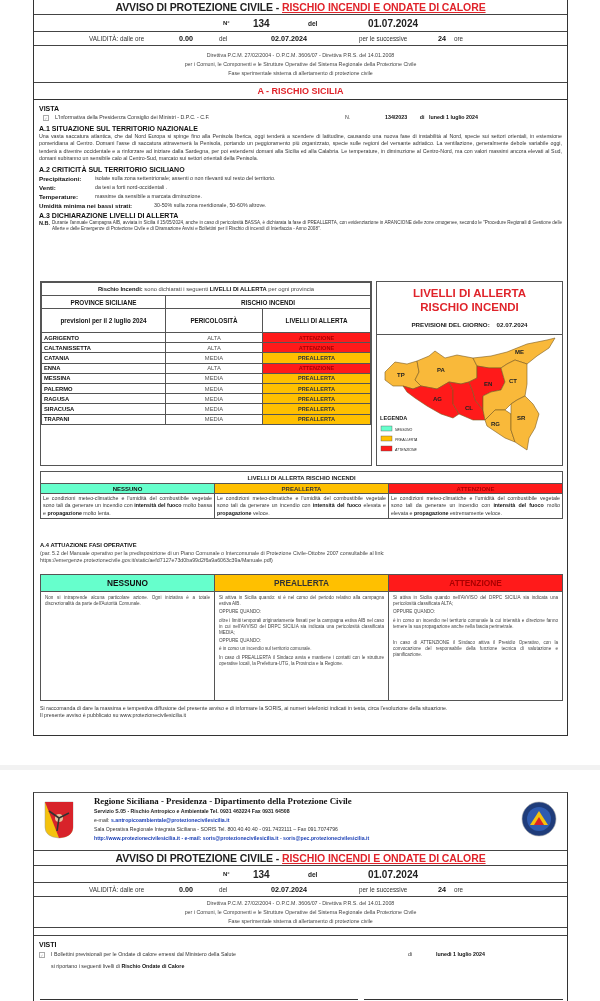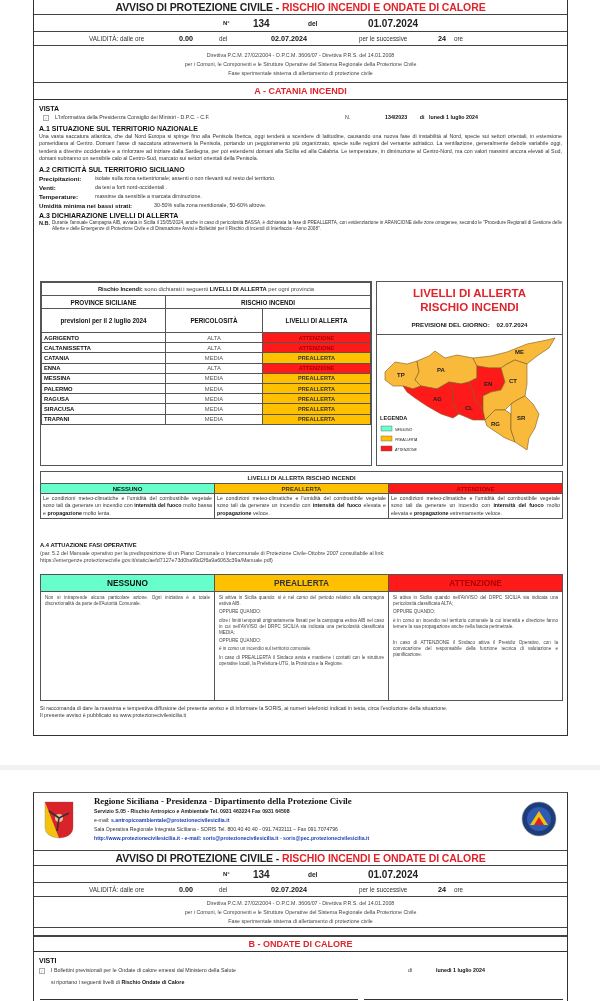--- a/index.html
+++ b/index.html
@@ -4,21 +4,21 @@
 <style>
   * { box-sizing: border-box; margin: 0; padding: 0; }
   html, body { width: 600px; height: 1001px; overflow: hidden; background: #ffffff; }
   body { font-family: "Liberation Sans", sans-serif; color: #222; position: relative; }
   .page { position: absolute; left: 33px; width: 535px; background: #fff; border-left: 1.5px solid #333; border-right: 1.5px solid #333; }
   #page1 { top: 0; height: 736px; border-bottom: 1.5px solid #333; }
   #page2 { top: 792px; height: 209px; border-top: 1.5px solid #555; }
   .gapband { position: absolute; left: 0; right: 0; top: 765px; height: 5px; background: #f2f2f2; }
   .row { border-bottom: 1px solid #444; display: flex; align-items: center; justify-content: center; }
   .title { height: 15px; font-size: 10.5px; font-weight: bold; letter-spacing: -0.1px; }
-  .red { color: #e0242b; }
+  .red { color: #e0242b; text-decoration: underline; }
   .numrow { height: 17px; font-size: 10px; font-weight: bold; }
   .numrow span { display: inline-block; }
   .valrow { height: 14px; font-size: 6.3px; color: #333; position: relative; }
   .valrow span { position: absolute; top: 3px; }
   .valrow b { font-size: 7.2px; color: #111; }
   .dirrow { height: 37px; flex-direction: column; font-size: 5.3px; color: #444; line-height: 9px; }
   .secrow { height: 17px; font-size: 9px; font-weight: bold; color: #e0242b; border-bottom: 1.5px solid #333; }
   .content { padding: 3px 5px; font-size: 5.3px; color: #333; line-height: 7.3px; }
   .h { font-weight: bold; font-size: 7px; color: #111; margin-top: 1px; line-height: 9px; }
   .vista { display: flex; align-items: center; height: 10px; font-size: 5.3px; }
@@ -99,21 +99,21 @@
     <span style="left:237px;top:2px"><b>02.07.2024</b></span>
     <span style="left:325px">per le successive</span>
     <span style="left:404px;top:2px"><b>24</b></span>
     <span style="left:420px">ore</span>
   </div>
   <div class="row dirrow">
     <div>Direttiva P.C.M. 27/02/2004 - O.P.C.M. 3606/07 - Direttiva P.R.S. del 14.01.2008</div>
     <div>per i Comuni, le Componenti e le Strutture Operative del Sistema Regionale della Protezione Civile</div>
     <div>Fase sperimentale sistema di allertamento di protezione civile</div>
   </div>
-  <div class="row secrow">A - CATANIA INCENDI</div>
+  <div class="row secrow">A - RISCHIO SICILIA</div>
 
   <div class="content">
     <div class="h">VISTA</div>
     <div class="vista">
       <span class="cb">✓</span>
       <span style="width:290px">L'Informativa della Presidenza Consiglio dei Ministri - D.P.C. - C.F.</span>
       <span style="width:40px">N.</span>
       <b style="width:30px;color:#111">134/2023</b>
       <b style="width:14px;color:#111;text-align:center">di</b>
       <b style="color:#111">lunedì 1 luglio 2024</b>
@@ -353,21 +353,20 @@
     <span style="left:325px">per le successive</span>
     <span style="left:404px;top:2px"><b>24</b></span>
     <span style="left:420px">ore</span>
   </div>
   <div class="row dirrow" style="height:31px">
     <div>Direttiva P.C.M. 27/02/2004 - O.P.C.M. 3606/07 - Direttiva P.R.S. del 14.01.2008</div>
     <div>per i Comuni, le Componenti e le Strutture Operative del Sistema Regionale della Protezione Civile</div>
     <div>Fase sperimentale sistema di allertamento di protezione civile</div>
   </div>
   <div class="spacer"></div>
-  <div class="row secrow">B - ONDATE DI CALORE</div>
   <div class="content">
     <div class="h">VISTI</div>
     <div class="vista" style="height:12px">
       <span class="cb" style="margin-left:0">✓</span>
       <span style="width:357px">I Bollettini previsionali per le Ondate di calore emessi dal Ministero della Salute</span>
       <span style="width:28px">di</span>
       <b style="color:#111">lunedì 1 luglio 2024</b>
     </div>
     <div style="margin-left:12px;height:10px;line-height:10px"><span>si riportano i seguenti livelli di </span><b style="color:#111">Rischio Ondate di Calore</b></div>
   </div>

